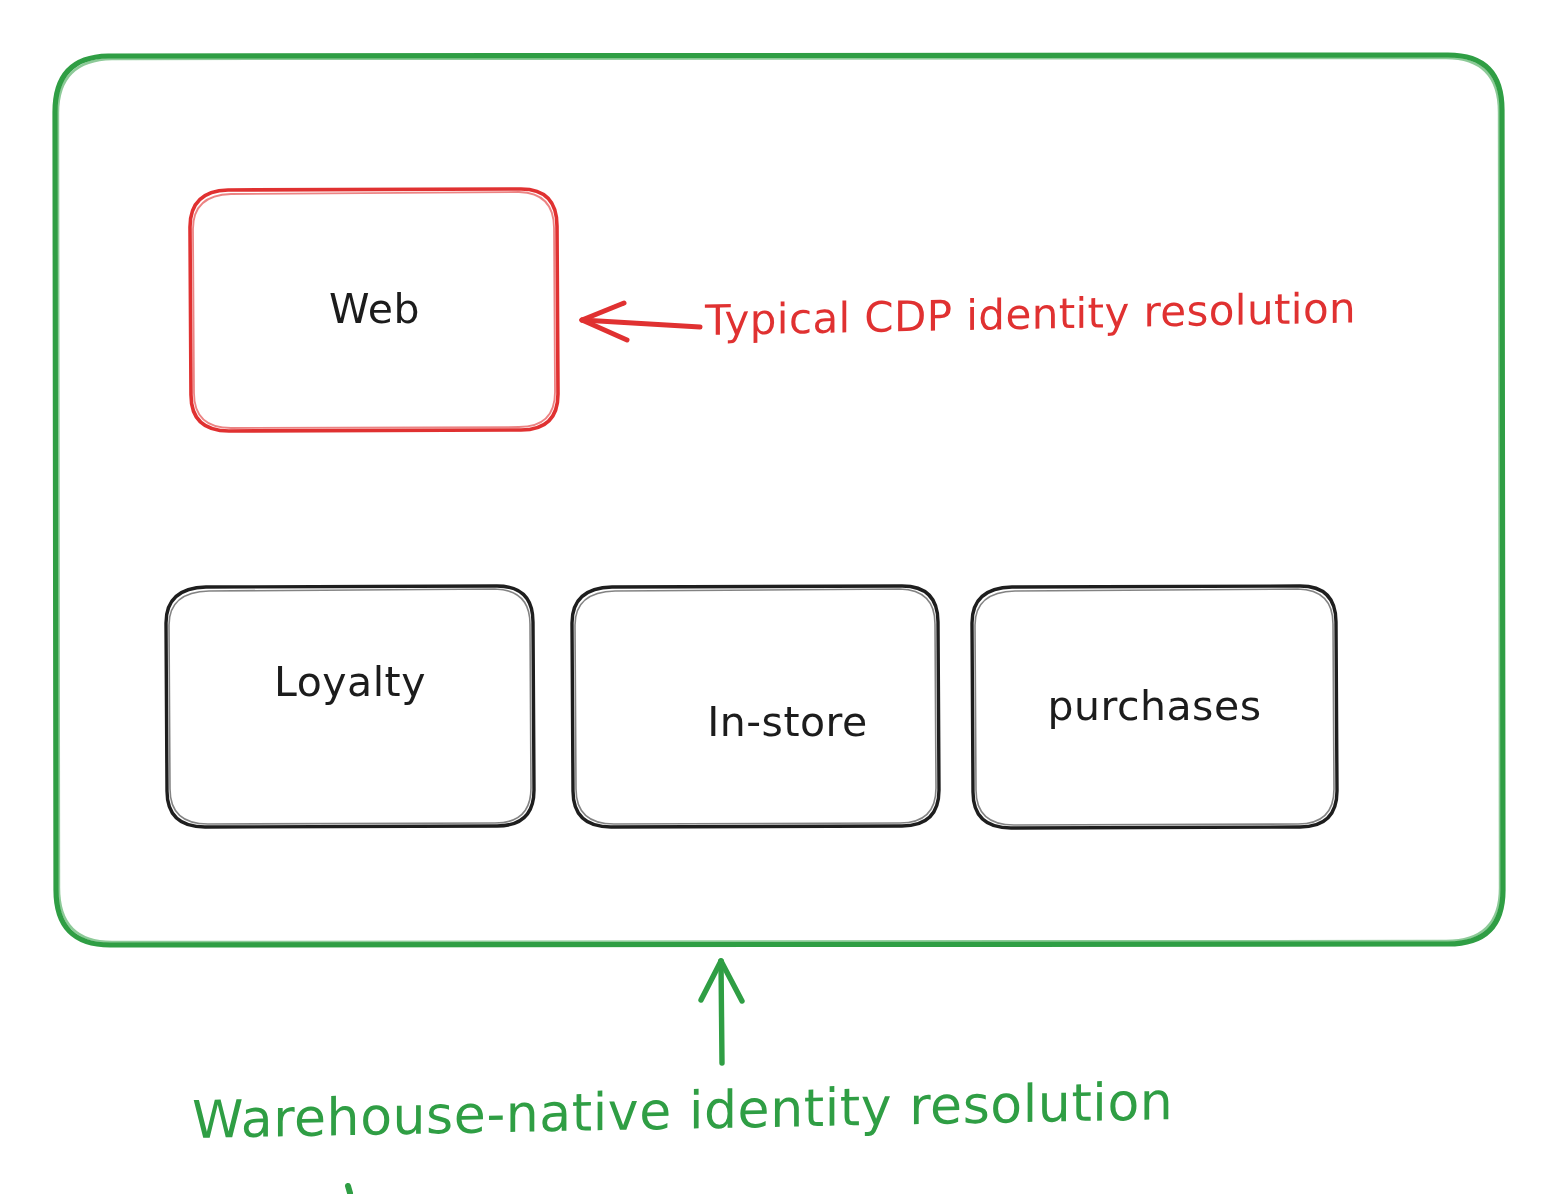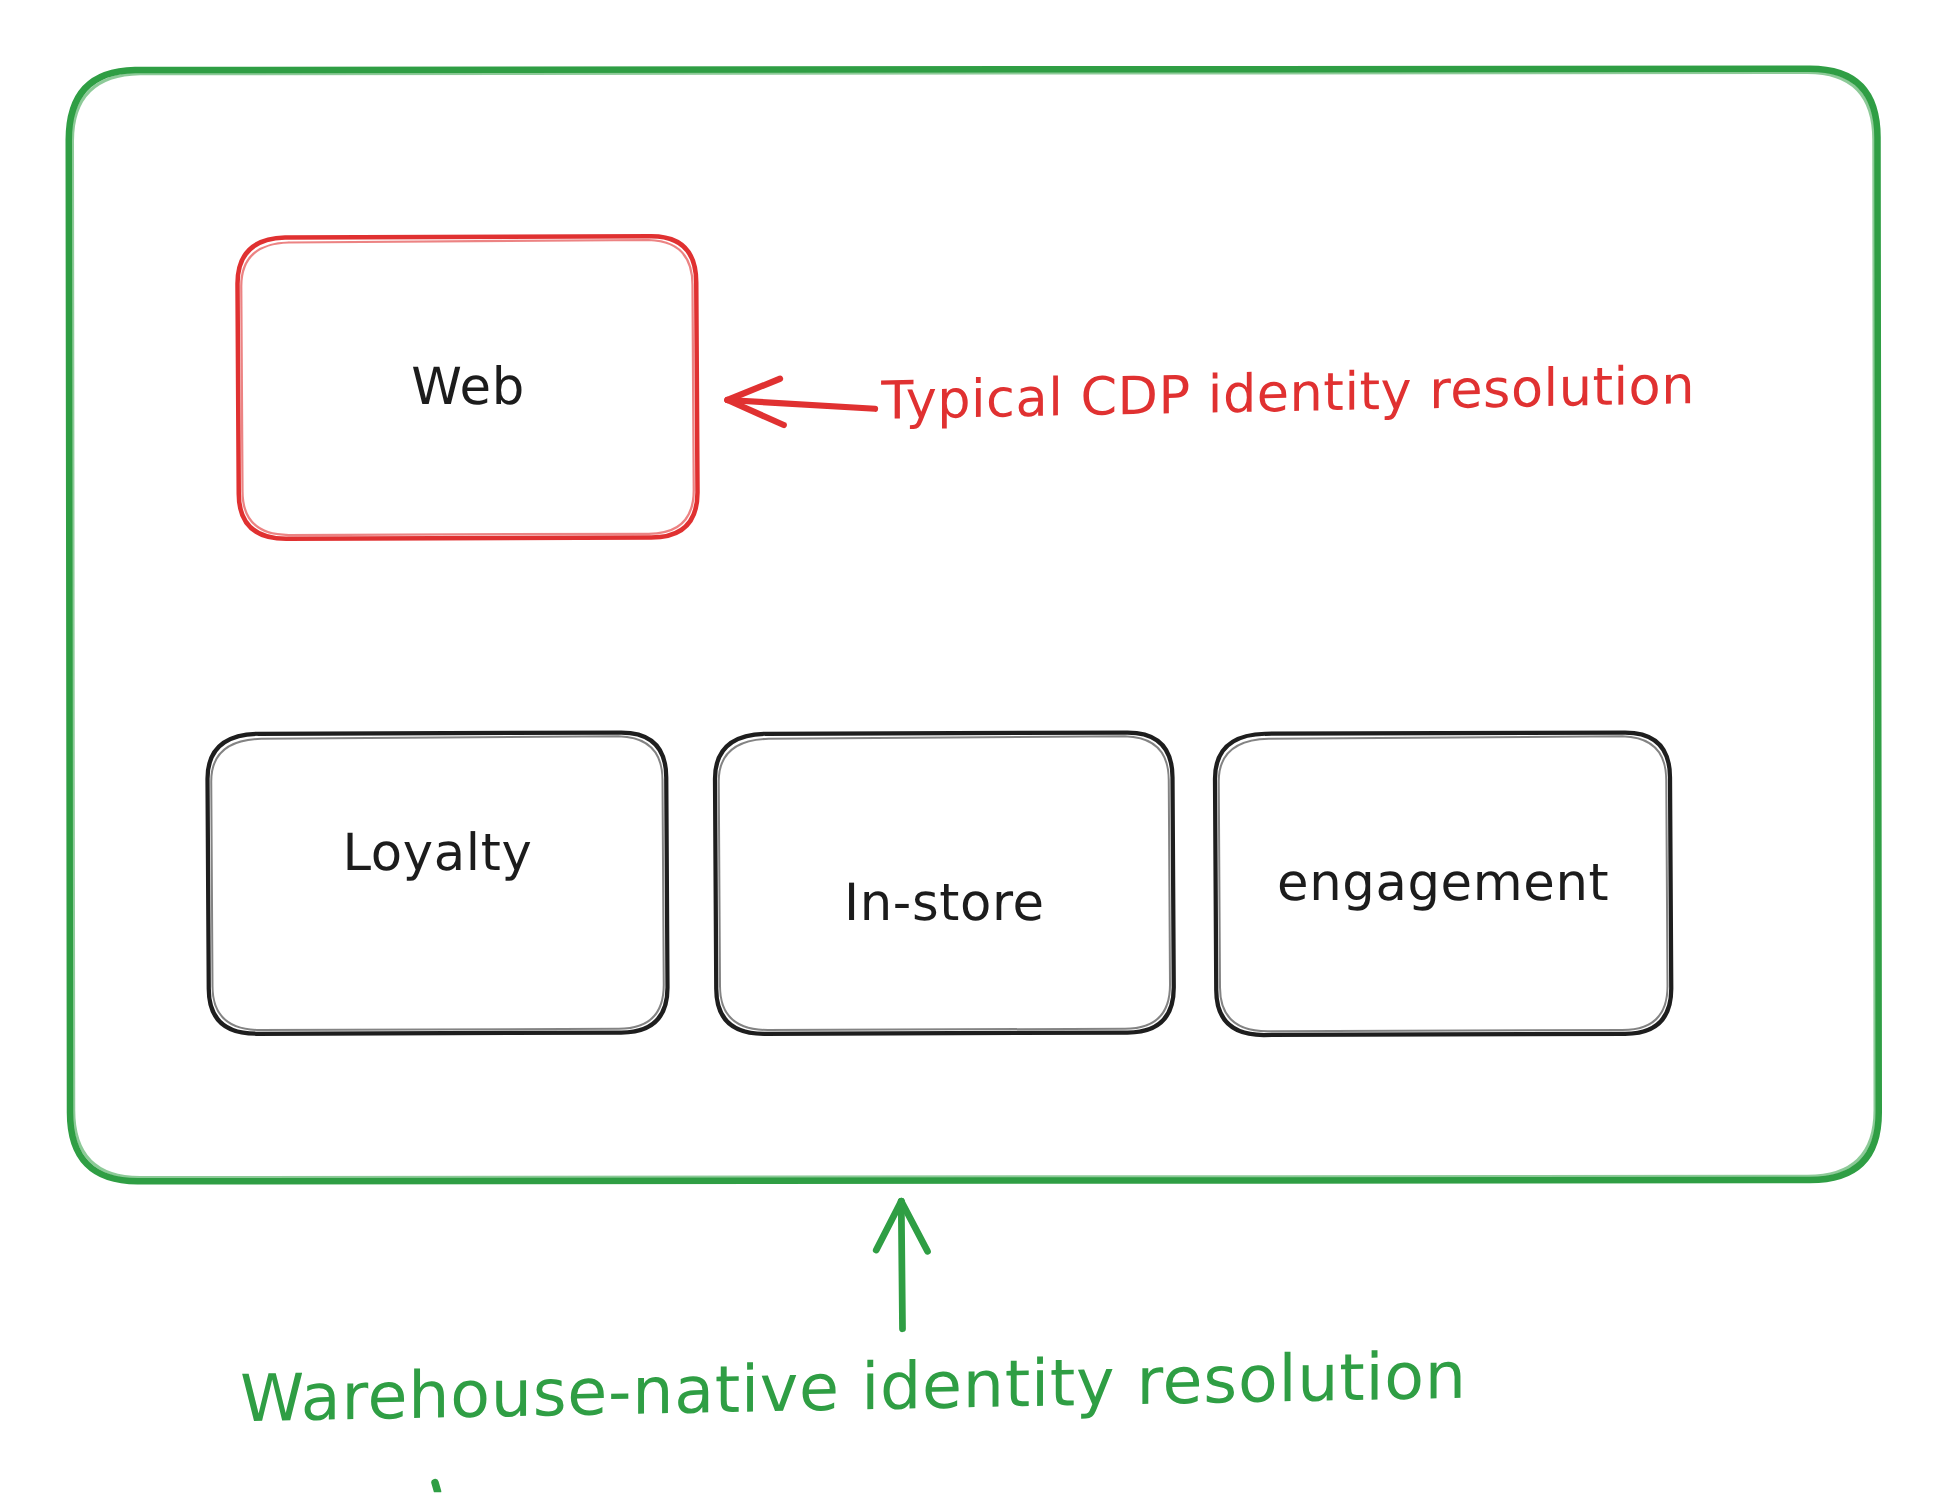--- a/index.html
+++ b/index.html
@@ -115,25 +115,25 @@
   </svg>
 
   <div class="node-label hand-text" style="left:191px; top:189px; width:367px; height:242px;">
     <span>Web</span>
   </div>
 
   <div class="node-label hand-text" style="left:166px; top:586px; width:368px; height:193px;">
     <span>Loyalty</span>
   </div>
 
-  <div class="node-label hand-text" style="left:572px; top:586px; width:367px; height:274px;">
+  <div class="node-label hand-text" style="left:572px; top:586px; width:367px; height:274px;padding-left:32px;">
     <span>In-store</span>
   </div>
 
   <div class="node-label hand-text" style="left:972px; top:586px; width:365px; height:242px;">
-    <span>engagement</span>
+    <span>purchases</span>
   </div>
 
   <div class="annot-text hand-text skew" style="left:705px; top:296px;">Typical CDP identity resolution</div>
 
   <div class="caption-text hand-text skew" style="left:192px; top:1090px;">Warehouse-native identity resolution</div>
 
 </div>
 
 </body></html>

